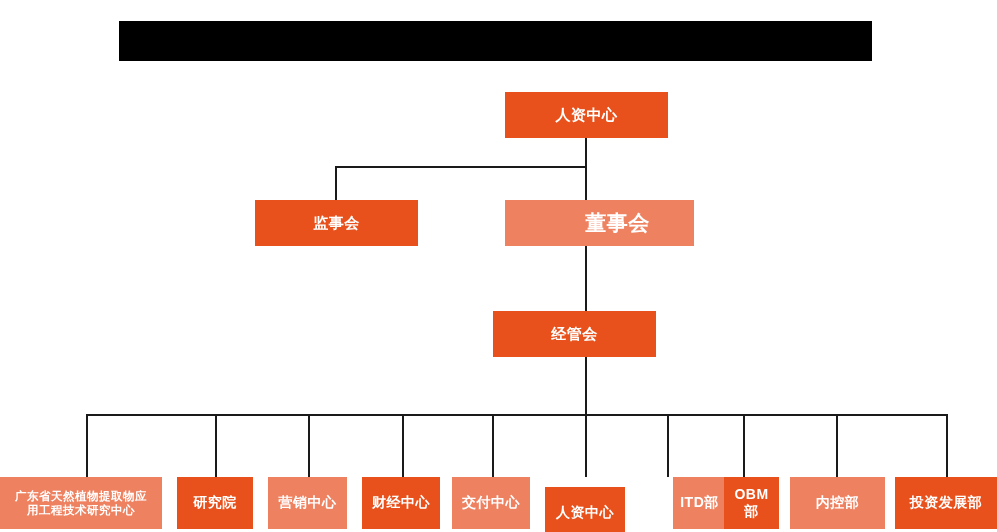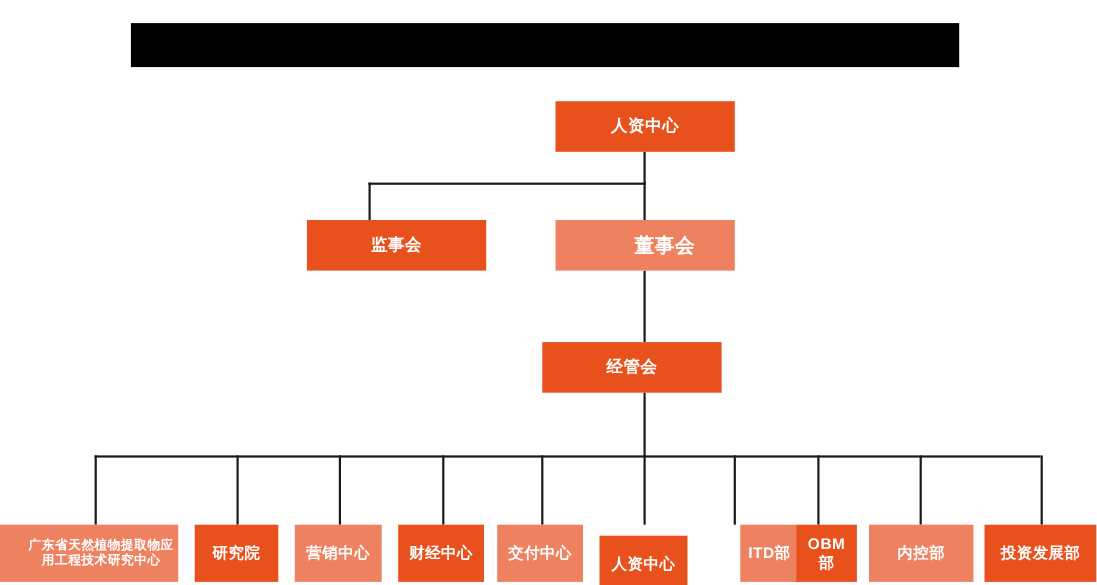--- a/index.html
+++ b/index.html
@@ -52,26 +52,26 @@
   .node.light { background: #EE8160; }
 
   .node .label {
     display: block;
     padding: 0 4px;
     white-space: pre-line;
   }
 
   
   #node-shareholders { left: 505px; top: 92px;  width: 163px; height: 46px; font-size: 15px; }
-  #node-supervisors  { left: 255px; top: 200px; width: 163px; height: 46px; font-size: 15px; margin-left: 24px; }
-  #node-directors    { left: 505px; top: 200px; width: 163px; height: 46px; font-size: 18px; padding-left: 36px; }
+  #node-supervisors  { left: 255px; top: 200px; width: 163px; height: 46px; font-size: 15px; }
+  #node-directors    { left: 505px; top: 200px; width: 189px; height: 46px; font-size: 21px; padding-left: 36px; }
   #node-management   { left: 493px; top: 311px; width: 163px; height: 46px; font-size: 15px; }
 
   .leaf { top: 477px; height: 52px; font-size: 14px; }
-  #leaf-0  { left: 0px;   width: 162px; font-size: 11.5px; justify-content: flex-end; }
+  #leaf-0  { left: 0px;   width: 162px; font-size: 11.5px; }
   #leaf-1  { left: 177px; width: 76px; }
   #leaf-2  { left: 268px; width: 79px; }
   #leaf-3  { left: 362px; width: 78px; }
   #leaf-4  { left: 452px; width: 78px; }
   #leaf-5  { left: 545px; width: 80px; margin-top: 10px; }
   #leaf-6  { left: 673px; width: 53px; }
   #leaf-7  { left: 724px; width: 55px; justify-content: flex-end; }
   #leaf-8  { left: 790px; width: 95px; }
   #leaf-9  { left: 895px; width: 102px; }
 </style>

